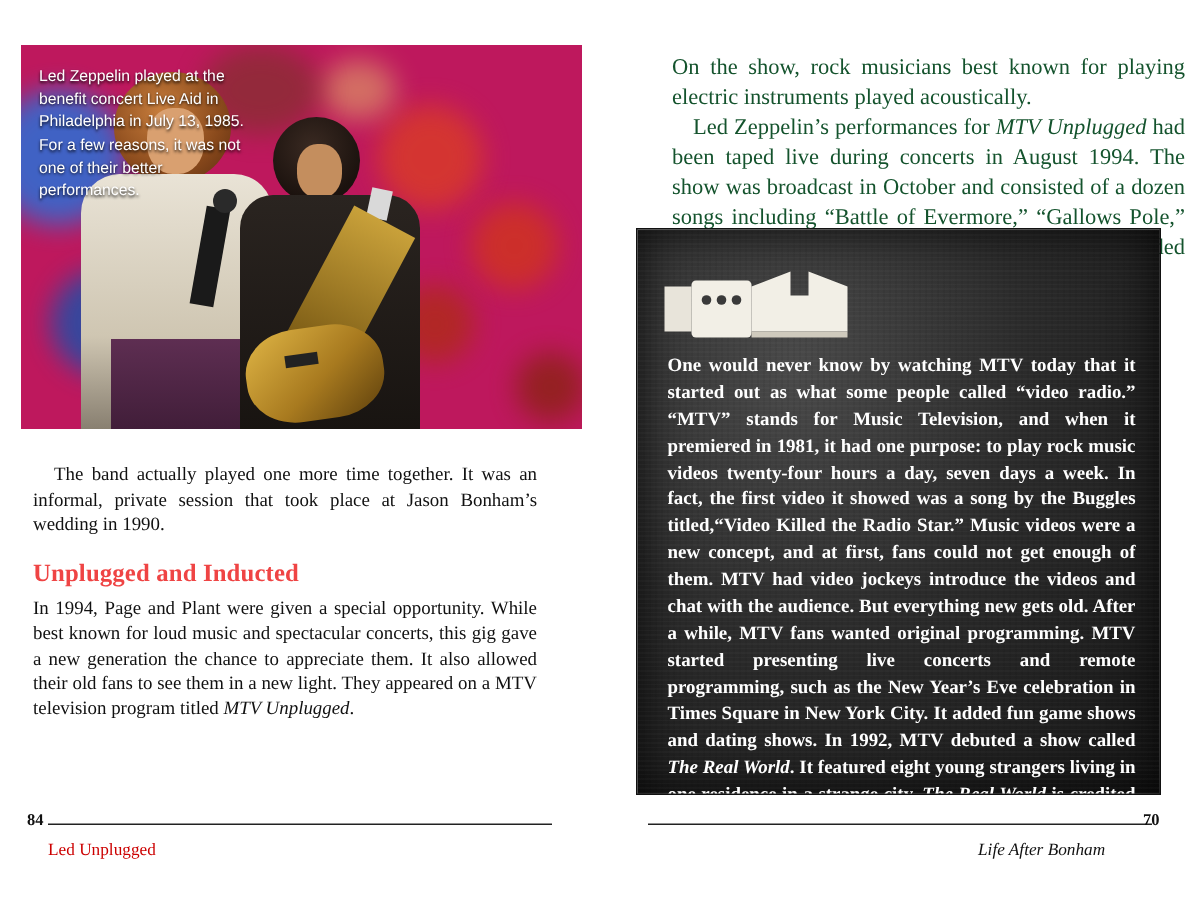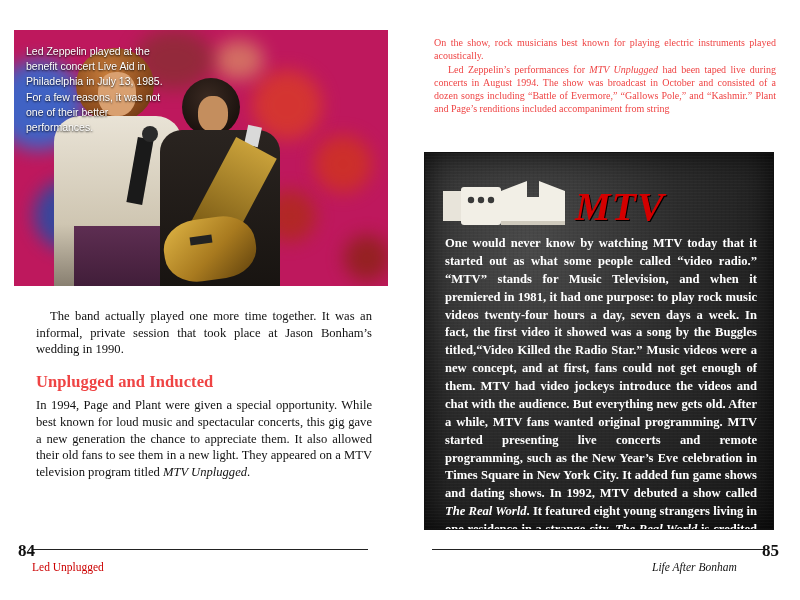--- a/index.html
+++ b/index.html
@@ -43,21 +43,21 @@
     color: #ffffff;
     font-family: "Liberation Sans", sans-serif;
     font-size: 10.5px;
     line-height: 1.45;
     z-index: 9;
     text-shadow: 0 1px 2px rgba(0,0,0,0.9);
   }
 
   .left-body {
     position: absolute;
-    left: 36px; top: 308px;
+    left: 22px; top: 308px;
     width: 336px;
     font-size: 12.6px;
     line-height: 1.33;
     color: #111111;
     text-align: justify;
   }
   .left-body p { margin: 0; text-indent: 14px; }
   .left-body p.first { text-indent: 14px; }
 
   .section-head {
@@ -70,25 +70,25 @@
   }
 
   
   .right-page {
     position: absolute;
     left: 400px; top: 0;
     width: 400px; height: 600px;
   }
   .right-body {
     position: absolute;
-    left: 34px; top: 36px;
+    left: 48px; top: 36px;
     width: 342px;
-    font-size: 10px;
+    font-size: 15px;
     line-height: 1.33;
-    color: #ef4444;
+    color: #14532d;
     text-align: justify;
   }
   .right-body p { margin: 0; text-indent: 14px; }
   .right-body p.noindent { text-indent: 0; }
   .ital { font-style: italic; margin-top: 35px; }
 
   
   .mtv-box {
     position: absolute;
     left: 424px; top: 152px;
@@ -137,21 +137,21 @@
 
   
   .rule {
     position: absolute;
     height: 1px;
     background: #222;
   }
   .folio {
     position: absolute;
     font-family: "Liberation Serif", serif;
-    font-size: 17px;
+    font-size: 11px;
     font-weight: bold;
     color: #111;
   }
   .runhead {
     position: absolute;
     font-family: "Liberation Serif", serif;
     font-size: 11.5px;
     color: #cc0000;
   }
   .runhead.right {
@@ -205,37 +205,36 @@
     <div class="runhead" style="left:32px; top:561px;">Led Unplugged</div>
   </div>
 
   <div class="right-page">
     <div class="right-body">
       <p class="noindent">On the show, rock musicians best known for playing electric instruments played acoustically.</p>
       <p>Led Zeppelin’s performances for <span class="ital">MTV Unplugged</span> had been taped live during concerts in August 1994. The show was broadcast in October and consisted of a dozen songs including “Battle of Evermore,” “Gallows Pole,” and “Kashmir.” Plant and Page’s renditions included accompaniment from string</p>
     </div>
 
     <div class="rule" style="left:432px; top:549px; width:336px; margin-left:-400px;"></div>
-    <div class="folio" style="left:362px; top:541px;">85</div>
+    <div class="folio" style="left:362px; top:541px;">70</div>
     <div class="runhead right" style="left:252px; top:561px;font-style:italic;">Life After Bonham</div>
   </div>
 
   <div class="mtv-box">
     <div class="mtv-noise"></div>
 
     <svg class="plug" viewBox="0 0 130 58">
       <rect x="2" y="14" width="18" height="30" fill="#e8e4da"></rect>
       <rect x="20" y="10" width="40" height="38" rx="3" fill="#f2efe6"></rect>
       <circle cx="30" cy="23" r="3.2" fill="#3a3a3a"></circle>
       <circle cx="40" cy="23" r="3.2" fill="#3a3a3a"></circle>
       <circle cx="50" cy="23" r="3.2" fill="#3a3a3a"></circle>
       <path d="M60 14 L86 4 L86 20 L98 20 L98 4 L124 14 L124 44 L60 44 Z" fill="#f2efe6"></path>
       <rect x="60" y="44" width="64" height="4" fill="#cfcabd"></rect>
     </svg>
 
-    <div class="mtv-title">MTV</div>
 
     <div class="mtv-text">
       <p>One would never know by watching MTV today that it started out as what some people called “video radio.” “MTV” stands for Music Television, and when it premiered in 1981, it had one purpose: to play rock music videos twenty-four hours a day, seven days a week. In fact, the first video it showed was a song by the Buggles titled,“Video Killed the Radio Star.” Music videos were a new concept, and at first, fans could not get enough of them. MTV had video jockeys introduce the videos and chat with the audience. But everything new gets old. After a while, MTV fans wanted original programming. MTV started presenting live concerts and remote programming, such as the New Year’s Eve celebration in Times Square in New York City. It added fun game shows and dating shows. In 1992, MTV debuted a show called <span class="ital">The Real World</span>. It featured eight young strangers living in one residence in a strange city. <span class="ital">The Real World</span> is credited as starting the long-term success of reality television.</p>
     </div>
   </div>
 
 </div>
 
 </body></html>

